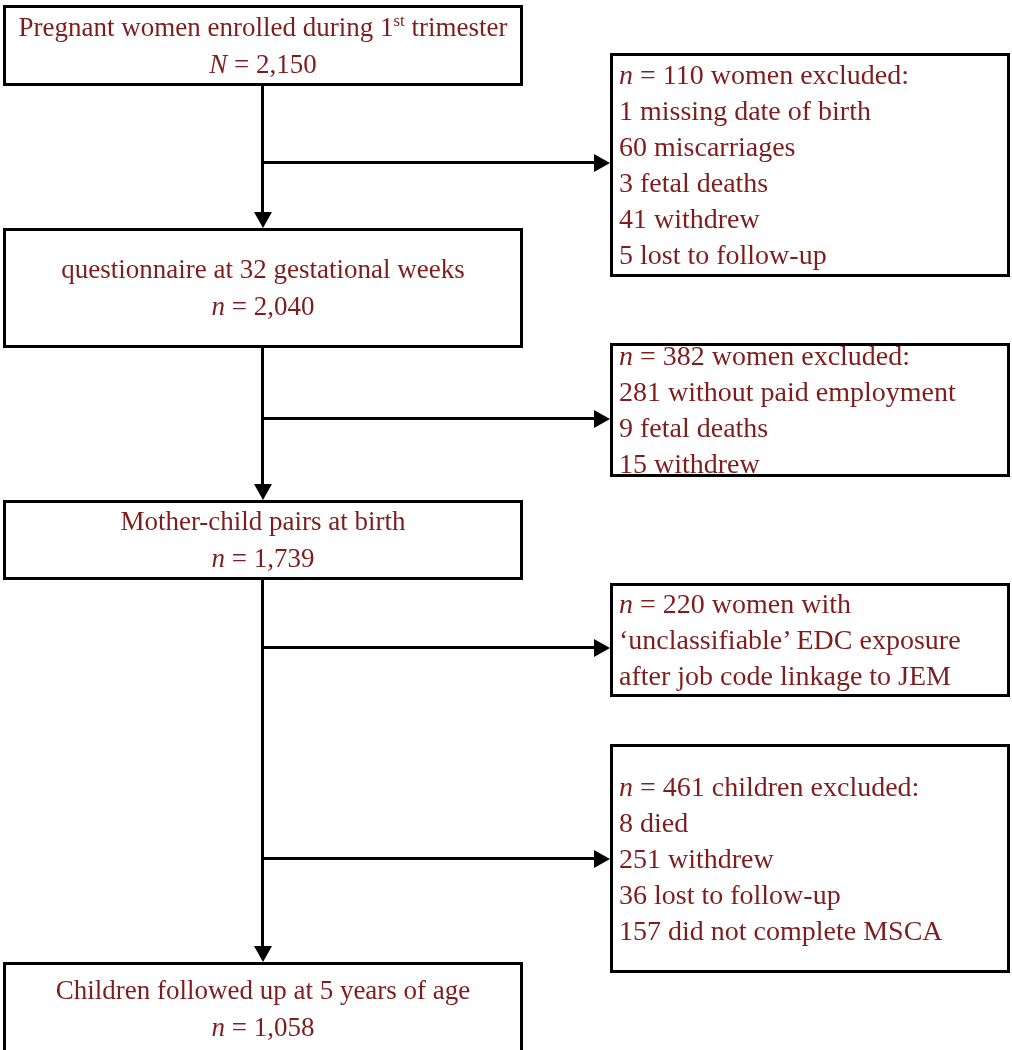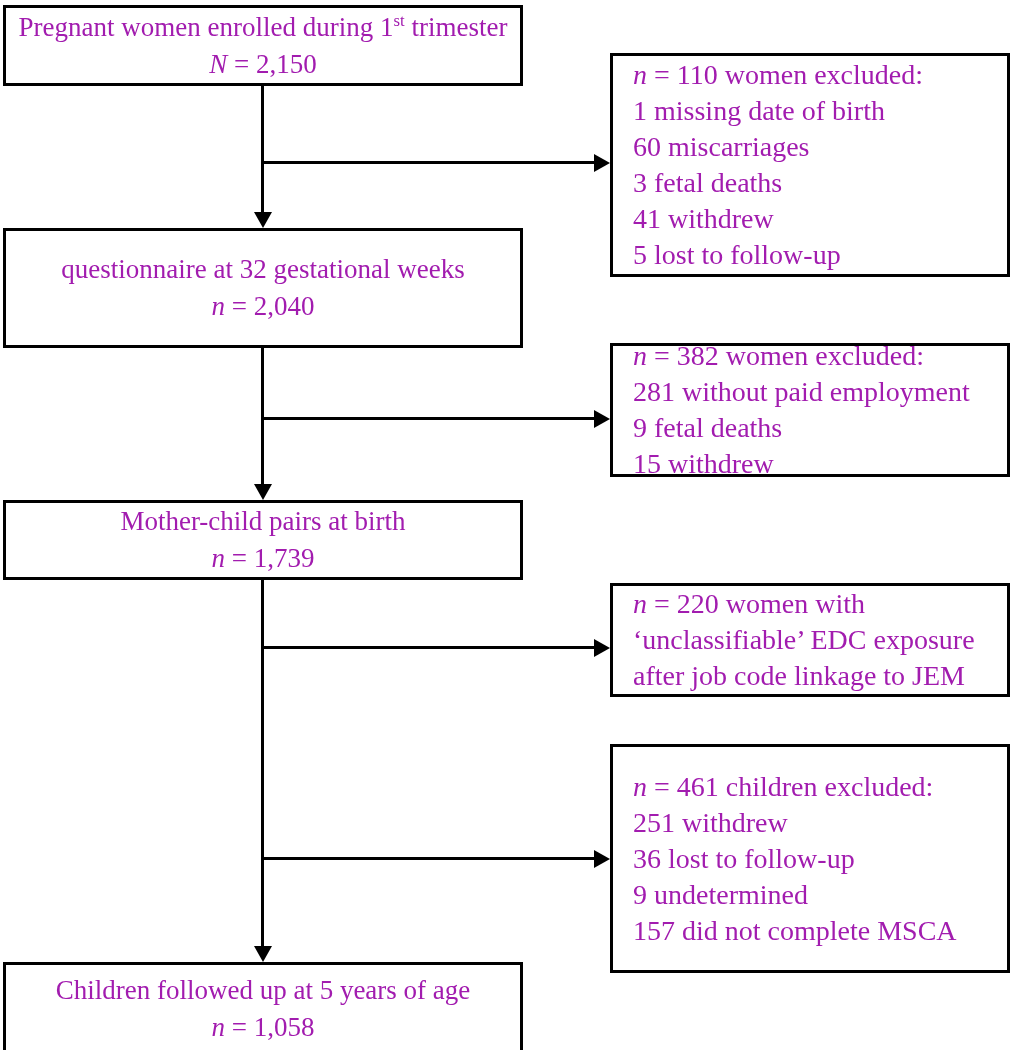--- a/index.html
+++ b/index.html
@@ -6,21 +6,21 @@
     margin: 0;
     padding: 0;
     background: #ffffff;
   }
   .canvas {
     position: relative;
     width: 1012px;
     height: 1050px;
     background: #ffffff;
     font-family: "Liberation Serif", "DejaVu Serif", serif;
-    color: #a21caf;
+    color: #7f1d1d;
   }
   .box {
     position: absolute;
     box-sizing: border-box;
     border: 3px solid #000000;
     background: #ffffff;
     display: flex;
     flex-direction: column;
     justify-content: center;
   }
@@ -30,21 +30,21 @@
     text-align: center;
     font-size: 27px;
     line-height: 37px;
   }
   .box.side {
     left: 610px;
     width: 400px;
     text-align: left;
     font-size: 28px;
     line-height: 36px;
-    padding-left: 20px;
+    padding-left: 6px;
     padding-right: 6px;
   }
   .box .bline { white-space: nowrap; }
   .nvar { font-style: italic; }
   sup.st {
     font-size: 0.62em;
     vertical-align: super;
     line-height: 0;
   }
   .vline {
@@ -114,23 +114,23 @@
   </div>
 
   <div class="box side" style="top:583px;height:114px">
     <div class="bline"><span class="nvar">n</span><span> = 220 women with</span></div>
     <div class="bline">‘unclassifiable’ EDC exposure</div>
     <div class="bline">after job code linkage to JEM</div>
   </div>
 
   <div class="box side" style="top:744px;height:229px">
     <div class="bline"><span class="nvar">n</span><span> = 461 children excluded:</span></div>
+    <div class="bline">8 died</div>
     <div class="bline">251 withdrew</div>
     <div class="bline">36 lost to follow-up</div>
-    <div class="bline">9 undetermined</div>
     <div class="bline">157 did not complete MSCA</div>
   </div>
 
   <div class="vline" style="left:261px;top:86px;height:128px"></div>
   <div class="arrow-down" style="left:254px;top:212px"></div>
 
   <div class="vline" style="left:261px;top:348px;height:138px"></div>
   <div class="arrow-down" style="left:254px;top:484px"></div>
 
   <div class="vline" style="left:261px;top:580px;height:368px"></div>

